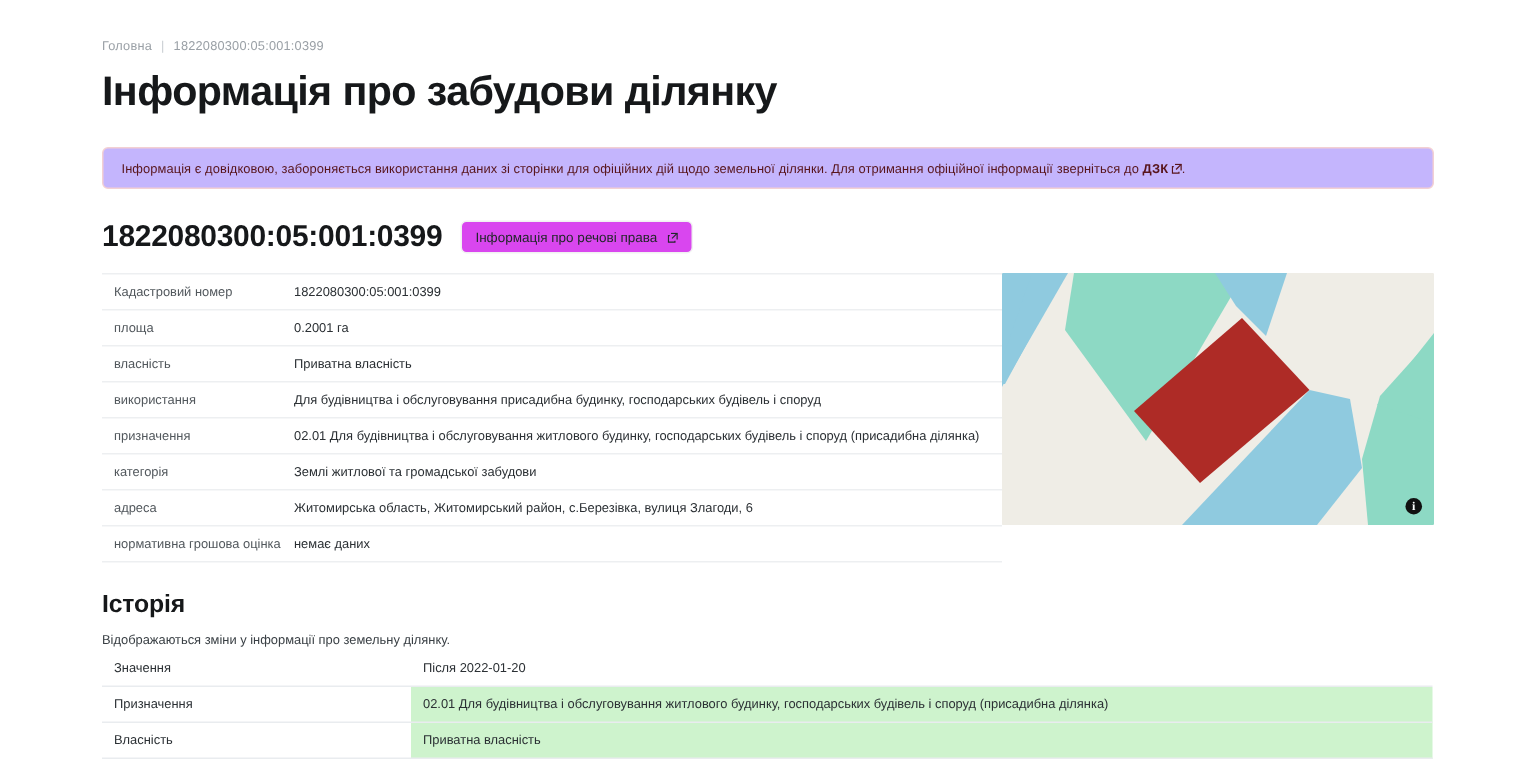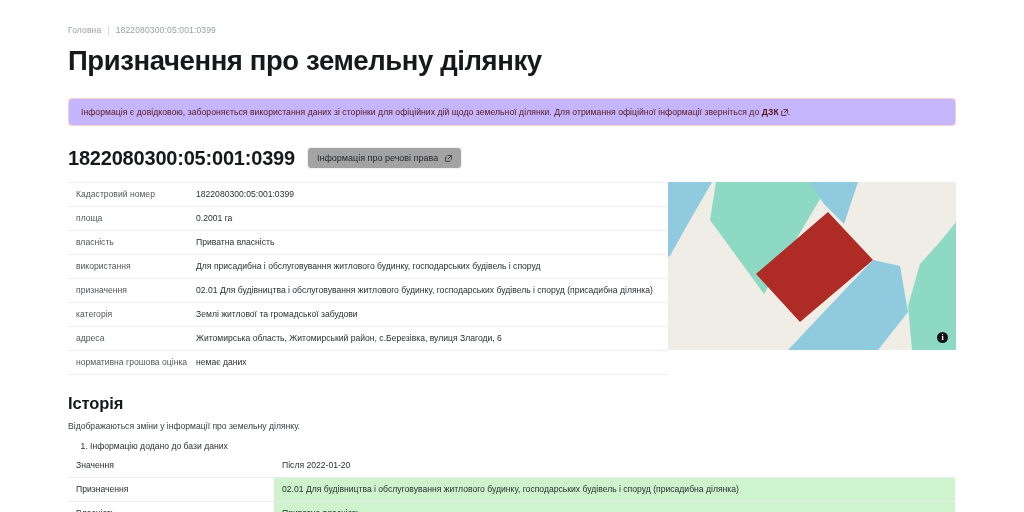--- a/index.html
+++ b/index.html
@@ -84,21 +84,21 @@
     font-size: 20px;
     font-weight: 700;
     letter-spacing: -0.2px;
     color: #16181a;
     line-height: 24px;
   }
   .rights-btn {
     display: inline-flex;
     align-items: center;
     gap: 5px;
-    background: #a3a3a3;
+    background: #d946ef;
     border: 1px solid #f1f1f2;
     border-radius: 4px;
     padding: 4px 9px;
     font-size: 9px;
     color: #23272b;
     line-height: 12px;
     cursor: pointer;
     white-space: nowrap;
   }
 
@@ -203,21 +203,21 @@
 
 <div class="page">
   <div class="container">
 
     <nav class="breadcrumb">
       <a href="#">Головна</a>
       <span class="sep">|</span>
       <span>1822080300:05:001:0399</span>
     </nav>
 
-    <h1 class="page-title">Призначення про земельну ділянку</h1>
+    <h1 class="page-title">Інформація про забудови ділянку</h1>
 
     <div class="alert">
       <span>Інформація є довідковою, забороняється використання даних зі сторінки для офіційних дій щодо земельної ділянки. Для отримання офіційної інформації зверніться до</span>
       <b>ДЗК</b><span class="ext-ico"><svg width="7" height="7" viewBox="0 0 12 12">
             <path d="M4 1h7v7" fill="none" stroke="#58151c" stroke-width="1.4"></path>
             <path d="M11 1L5.2 6.8" fill="none" stroke="#58151c" stroke-width="1.4"></path>
             <path d="M8.5 9.5v1.5H1V3.5h1.6" fill="none" stroke="#58151c" stroke-width="1.4"></path>
           </svg></span><span>.</span>
     </div>
 
@@ -245,21 +245,21 @@
           <tr>
             <td class="k">площа</td>
             <td class="v">0.2001 га</td>
           </tr>
           <tr>
             <td class="k">власність</td>
             <td class="v">Приватна власність</td>
           </tr>
           <tr>
             <td class="k">використання</td>
-            <td class="v">Для присадибна і обслуговування житлового будинку, господарських будівель і споруд</td>
+            <td class="v">Для будівництва і обслуговування присадибна будинку, господарських будівель і споруд</td>
           </tr>
           <tr>
             <td class="k">призначення</td>
             <td class="v">02.01 Для будівництва і обслуговування житлового будинку, господарських будівель і споруд (присадибна ділянка)</td>
           </tr>
           <tr>
             <td class="k">категорія</td>
             <td class="v">Землі житлової та громадської забудови</td>
           </tr>
           <tr>
@@ -294,23 +294,20 @@
           <polygon points="288,42 288,168 244,168 240,124 252,82" fill="#8DD9C4"></polygon>
           <polygon points="288,40 288,100 250,88" fill="#8DD9C4"></polygon>
         </svg>
         <div class="map-info">i</div>
       </div>
     </div>
 
     <h2 class="hist-title">Історія</h2>
     <div class="hist-sub">Відображаються зміни у інформації про земельну ділянку.</div>
 
-    <ol class="hist-list">
-      <li>Інформацію додано до бази даних</li>
-    </ol>
 
     <table class="hist-table">
       <tbody>
         <tr class="header">
           <td class="k">Значення</td>
           <td class="v">Після 2022-01-20</td>
         </tr>
         <tr class="changed">
           <td class="k">Призначення</td>
           <td class="v">02.01 Для будівництва і обслуговування житлового будинку, господарських будівель і споруд (присадибна ділянка)</td>

